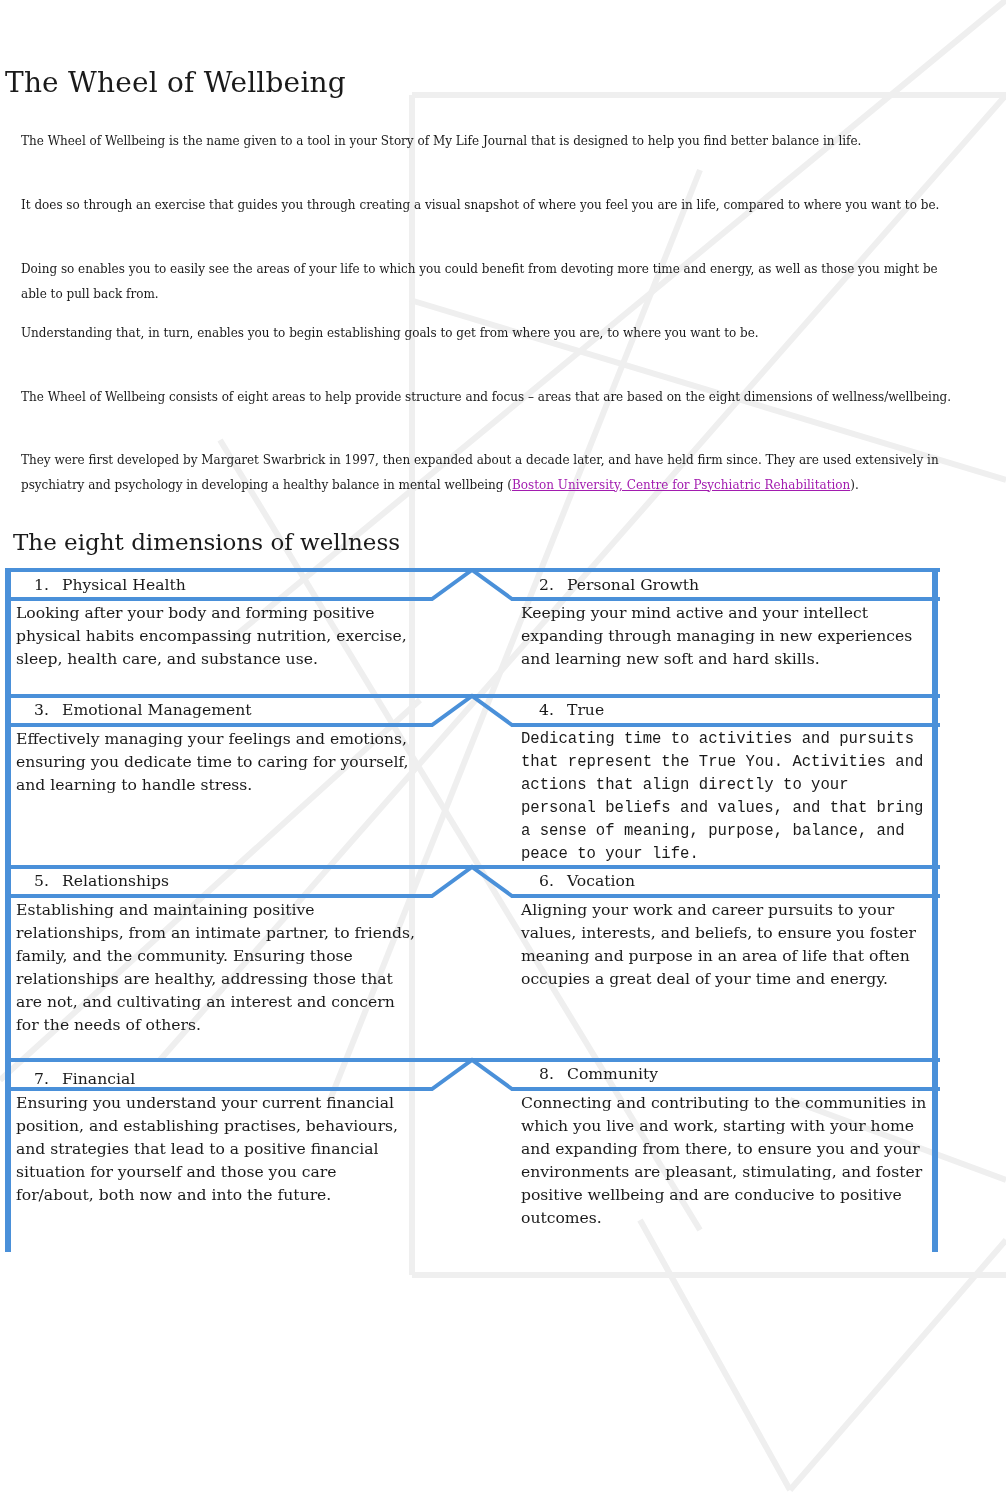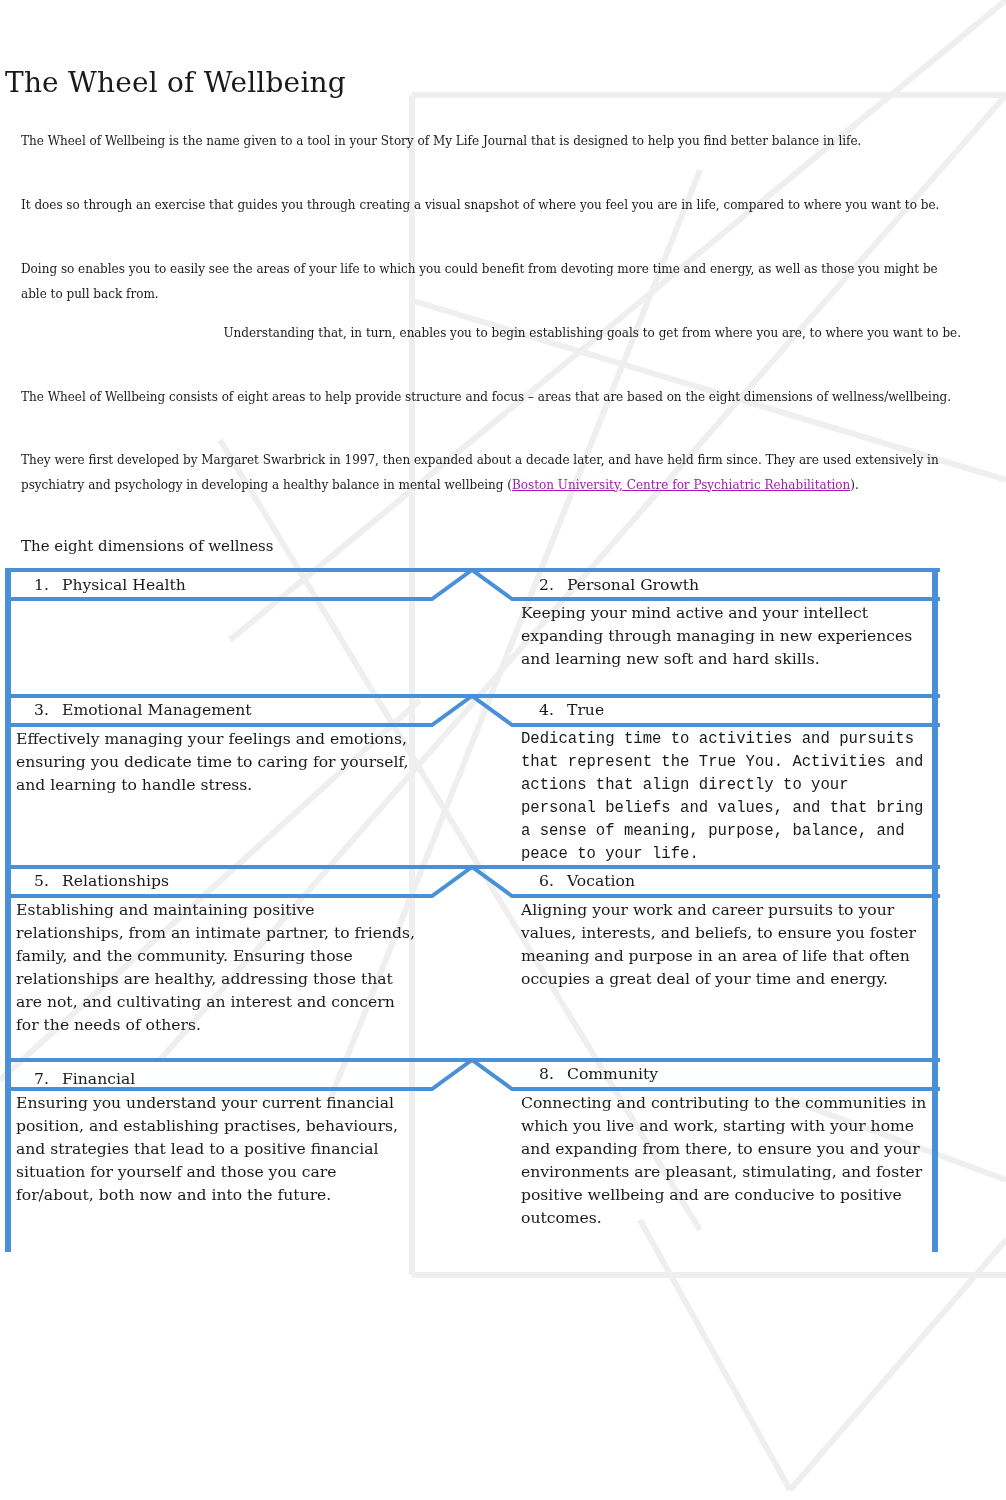--- a/index.html
+++ b/index.html
@@ -12,21 +12,21 @@
   .content { position:absolute; left:5px; top:0; width:940px; z-index:1; }
   h1 {
     font-weight:normal; font-size:28px; margin:0; position:absolute; top:66px; left:0;
     letter-spacing:0.2px; white-space:nowrap;
   }
   .para {
     position:absolute; left:0; width:940px; font-size:12px; line-height:24.5px; margin:16px;
   }
   .para a { color:#a21caf; text-decoration:underline; }
   h2 {
-    font-weight:normal; font-size:15px; margin:16px; position:absolute; top:521px; left:0; white-space:nowrap;
+    font-weight:normal; font-size:23px; margin:8px; position:absolute; top:521px; left:0; white-space:nowrap;
   }
   
   .grid { position:absolute; left:5px; top:568px; width:935px; height:684px; z-index:1;padding-left:16px; }
   .gsvg { position:absolute; left:0; top:0; width:935px; height:684px; }
   .cell-title {
     position:absolute; font-size:15.6px; line-height:20px; white-space:nowrap;
   }
   .cell-title .num { display:inline-block; width:32px; text-align:right; margin-right:13px; }
   .cell-body {
     position:absolute; font-size:15.6px; line-height:23px; width:400px;
@@ -51,21 +51,21 @@
     <line x1="0" y1="1080" x2="420" y2="700"></line>
   </g>
 </svg>
 
 <div class="content">
   <h1>The Wheel of Wellbeing</h1>
 
   <p class="para" style="top:113px;">The Wheel of Wellbeing is the name given to a tool in your Story of My Life Journal that is designed to help you find better balance in life.</p>
   <p class="para" style="top:177px;">It does so through an exercise that guides you through creating a visual snapshot of where you feel you are in life, compared to where you want to be.</p>
   <p class="para" style="top:241px;">Doing so enables you to easily see the areas of your life to which you could benefit from devoting more time and energy, as well as those you might be able to pull back from.</p>
-  <p class="para" style="top:305px;text-align:right;">Understanding that, in turn, enables you to begin establishing goals to get from where you are, to where you want to be.</p>
+  <p class="para" style="top:305px;">Understanding that, in turn, enables you to begin establishing goals to get from where you are, to where you want to be.</p>
   <p class="para" style="top:369px;">The Wheel of Wellbeing consists of eight areas to help provide structure and focus – areas that are based on the eight dimensions of wellness/wellbeing.</p>
   <p class="para" style="top:432px;"><span>They were first developed by Margaret Swarbrick in 1997, then expanded about a decade later, and have held firm since. They are used extensively in psychiatry and psychology in developing a healthy balance in mental wellbeing (</span><a href="#">Boston University, Centre for Psychiatric Rehabilitation</a><span>).</span></p>
 
   <h2>The eight dimensions of wellness</h2>
 </div>
 
 <div class="grid">
   <svg class="gsvg" viewBox="0 0 935 684">
     <g fill="none" stroke="#4a90d9" stroke-width="4" stroke-linejoin="miter">
 
@@ -81,20 +81,21 @@
         <polyline points="0,157 427,157 467,128 507,157 935,157"></polyline>
         <line x1="0" y1="299" x2="935" y2="299"></line>
         <polyline points="0,328 427,328 467,299 507,328 935,328"></polyline>
         <line x1="0" y1="492" x2="935" y2="492"></line>
         <polyline points="0,521 427,521 467,492 507,521 935,521"></polyline>
       </g>
   </svg>
 
   <div class="cell-title" style="left:12px; top:7px;"><span class="num">1.</span><span>Physical Health</span></div>
   <div class="cell-title" style="left:517px; top:7px;"><span class="num">2.</span><span>Personal Growth</span></div>
+  <div class="cell-body" style="left:11px; top:34px;">Looking after your body and forming positive physical habits encompassing nutrition, exercise, sleep, health care, and substance use.</div>
   <div class="cell-body" style="left:516px; top:34px; width:410px;">Keeping your mind active and your intellect expanding through managing in new experiences and learning new soft and hard skills.</div>
 
   <div class="cell-title" style="left:12px; top:132px;"><span class="num">3.</span><span>Emotional Management</span></div>
   <div class="cell-title" style="left:517px; top:132px;"><span class="num">4.</span><span>True</span></div>
   <div class="cell-body" style="left:11px; top:160px;">Effectively managing your feelings and emotions, ensuring you dedicate time to caring for yourself, and learning to handle stress.</div>
   <div class="cell-body" style="left:516px; top:160px; width:410px;font-family:Liberation Mono, monospace;">Dedicating time to activities and pursuits that represent the True You. Activities and actions that align directly to your personal beliefs and values, and that bring a sense of meaning, purpose, balance, and peace to your life.</div>
 
   <div class="cell-title" style="left:12px; top:303px;"><span class="num">5.</span><span>Relationships</span></div>
   <div class="cell-title" style="left:517px; top:303px;"><span class="num">6.</span><span>Vocation</span></div>
   <div class="cell-body" style="left:11px; top:331px;">Establishing and maintaining positive relationships, from an intimate partner, to friends, family, and the community. Ensuring those relationships are healthy, addressing those that are not, and cultivating an interest and concern for the needs of others.</div>

